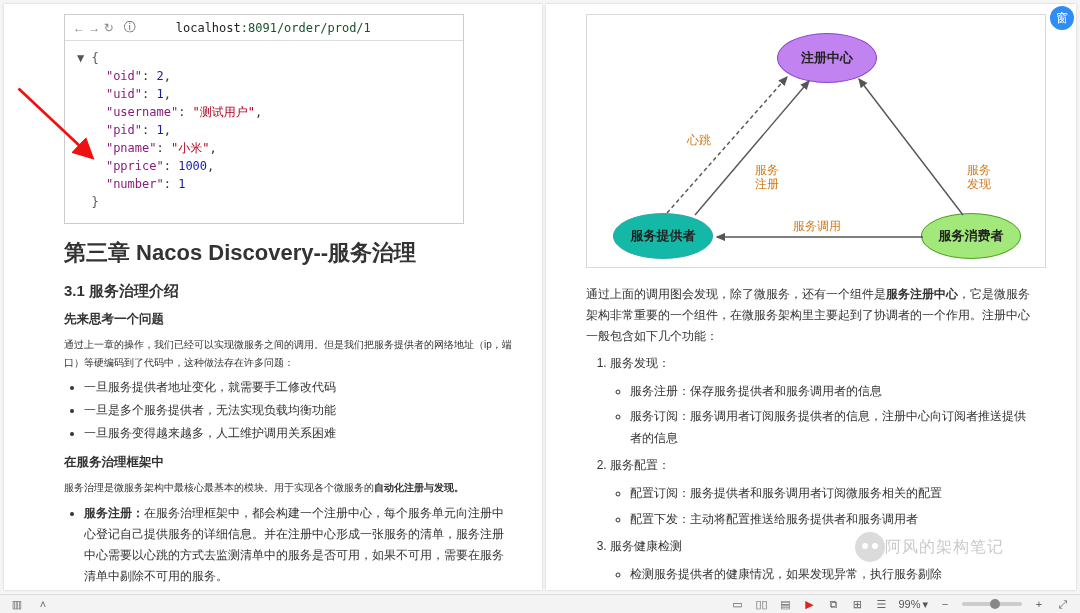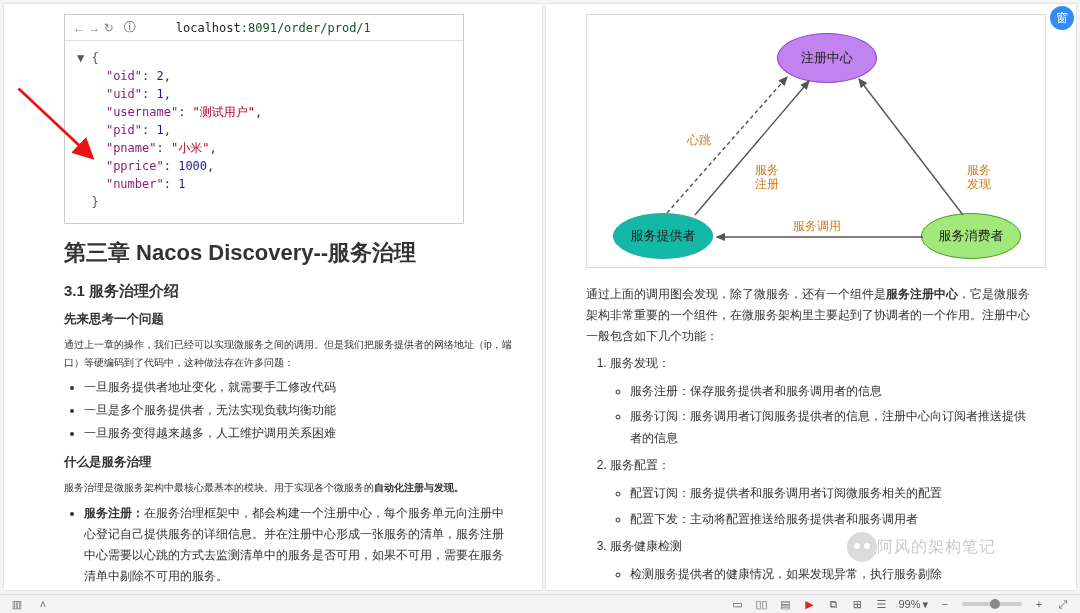--- a/index.html
+++ b/index.html
@@ -24,38 +24,38 @@
   h1 { font-size: 22px; font-weight: 700; margin: 12px 0 14px; }
   h2 { font-size: 15px; font-weight: 700; margin: 10px 0 10px; }
   h3 { font-size: 12.5px; font-weight: 700; margin: 10px 0 8px; }
   p { font-size: 10px; line-height: 1.75; margin: 6px 0; }
   .content ul { margin: 6px 0 6px 20px; }
   .content ul li { font-size: 12px; line-height: 1.75; margin: 2px 0; }
   .content ol { margin: 6px 0 6px 24px; }
   .content ol li { font-size: 12px; line-height: 1.8; margin: 4px 0; }
   
   .diagram { border: 1px solid #d9d9d9; width: 460px; height: 254px; position: relative; background: #fff; }
-  .node { position: absolute; display: flex; align-items: center; justify-content: center; font-size: 13px; font-weight: 400; border-radius: 50%; color: #222; }
+  .node { position: absolute; display: flex; align-items: center; justify-content: center; font-size: 13px; font-weight: 700; border-radius: 50%; color: #222; }
   .n-reg { left: 190px; top: 18px; width: 100px; height: 50px; background: #c183f0; border: 1px solid #8b3fd1; border-radius: 50%/50%; }
   .n-prov { left: 26px; top: 198px; width: 100px; height: 46px; background: #14b8a6; border: 1px solid #2ea8ac; border-radius: 50%/50%; }
   .n-cons { left: 334px; top: 198px; width: 100px; height: 46px; background: #a2e87a; border: 1px solid #4aa31d; border-radius: 50%/50%; }
   .lbl { position: absolute; font-size: 12px; color: #d07a1a; text-align: center; line-height: 1.2; }
   
   .right p, .right li { font-size: 12px; }
   
   .toolbar { position: absolute; bottom: 0; left: 0; right: 0; height: 19px; background: #f3f3f3; border-top: 1px solid #ddd; display: flex; align-items: center; font-size: 11px; color: #555; padding: 0 10px; }
   .toolbar .left-grp { display: flex; gap: 12px; }
   .toolbar .right-grp { margin-left: auto; display: flex; align-items: center; gap: 10px; }
   .toolbar .icon { width: 14px; height: 14px; display: flex; align-items: center; justify-content: center; color: #666; }
   .toolbar .icon.active { color: #d22; }
   .toolbar .zoom { display: flex; align-items: flex-start; gap: 2px; }
   
   .float-badge { position: absolute; right: 6px; top: 6px; width: 24px; height: 24px; border-radius: 50%; background: #2e8df7; color: #fff; display: flex; align-items: center; justify-content: center; font-size: 12px; }
   
-  .wm { position: absolute; right: 80px; bottom: 28px; display: flex; align-items: center; opacity: .35; }
+  .wm { position: absolute; right: 72px; bottom: 28px; display: flex; align-items: center; opacity: .35; }
   .wm .logo { width: 30px; height: 30px; border-radius: 50%; background: #999; position: relative; }
   .wm .logo::before, .wm .logo::after { content:""; position:absolute; width:6px; height:6px; background:#fff; border-radius:50%; top:11px; }
   .wm .logo::before { left:7px; } .wm .logo::after { right:7px; }
   .wm-text { font-size: 16px; color: #666; font-weight: 300; letter-spacing: 1px; }
 </style>
 </head>
 <body>
 
 <div class="pages">
 
@@ -89,21 +89,21 @@
     <div class="content">
       <h1>第三章 Nacos Discovery--服务治理</h1>
       <h2>3.1 服务治理介绍</h2>
       <h3>先来思考一个问题</h3>
       <p>通过上一章的操作，我们已经可以实现微服务之间的调用。但是我们把服务提供者的网络地址（ip，端口）等硬编码到了代码中，这种做法存在许多问题：</p>
       <ul>
         <li>一旦服务提供者地址变化，就需要手工修改代码</li>
         <li>一旦是多个服务提供者，无法实现负载均衡功能</li>
         <li>一旦服务变得越来越多，人工维护调用关系困难</li>
       </ul>
-      <h3>什么是服务治理</h3>
+      <h3>在服务治理框架中</h3>
       <p><span>服务治理是微服务架构中最核心最基本的模块。用于实现各个微服务的</span><b>自动化注册与发现。</b></p>
       <ul>
         <li><b>服务注册：</b><span>在服务治理框架中，都会构建一个注册中心，每个服务单元向注册中心登记自己提供服务的详细信息。并在注册中心形成一张服务的清单，服务注册中心需要以心跳的方式去监测清单中的服务是否可用，如果不可用，需要在服务清单中剔除不可用的服务。</span></li>
 
       </ul>
 
     </div>
   </div>
 
   <div class="page right">

